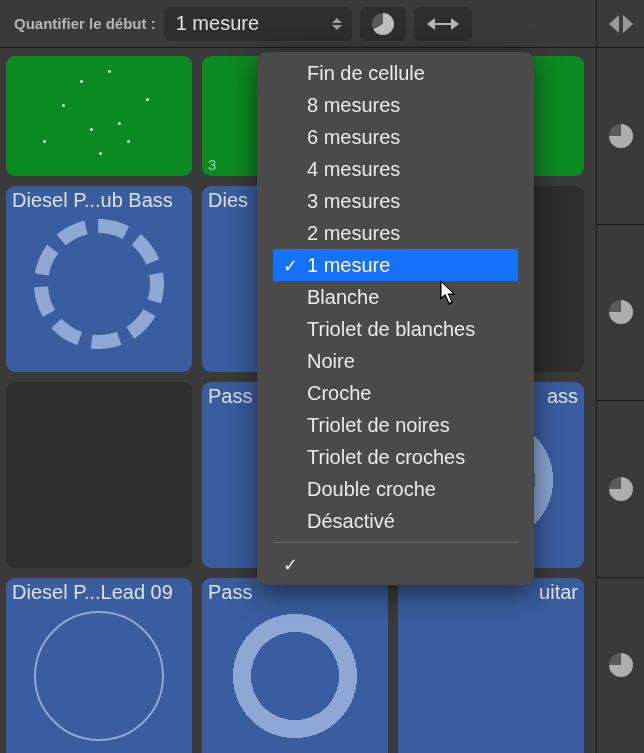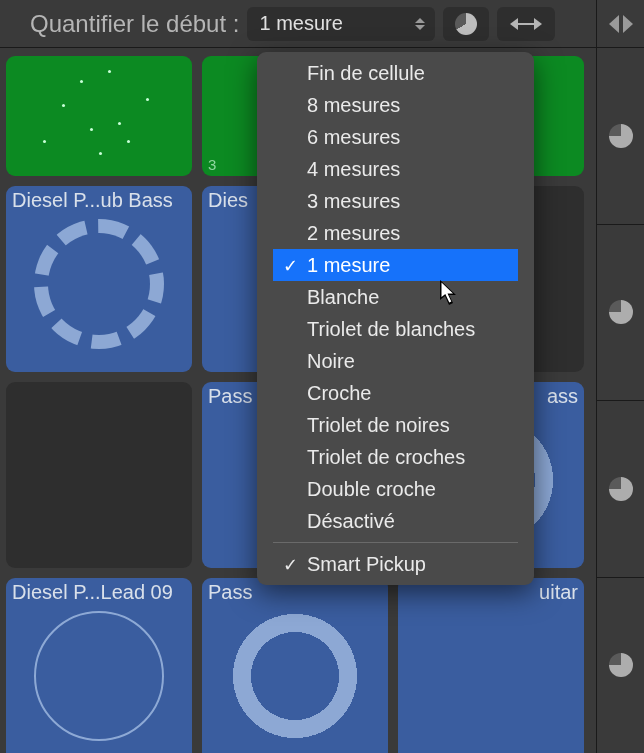--- a/index.html
+++ b/index.html
@@ -15,24 +15,23 @@
       display: flex;
       align-items: center;
       height: 48px;
       padding: 0 14px;
       gap: 8px;
       background: #3a3a3a;
       border-bottom: 1px solid #1a1a1a;
     }
     .toolbar-label {
       color: #b5b5b5;
-      font-size: 24px;
-      font-weight: 400;
+      font-size: 15px;
+      font-weight: 700;
       white-space: nowrap;
-      margin-left: 16px;
     }
     .select-wrap {
       flex: 0 0 auto;
       width: 188px;
       height: 34px;
       background: #2e2e2e;
       border-radius: 6px;
       display: flex;
       align-items: center;
       padding: 0 4px 0 12px;
@@ -358,20 +357,19 @@
     </div>
     <div class="dd-item">
       <span>Double croche</span>
     </div>
     <div class="dd-item">
       <span>Désactivé</span>
     </div>
     <div class="dd-sep"></div>
     <div class="dd-item">
       <span class="dd-check">✓</span>
-      <span>Smart Pickup</span>
     </div>
   </div>
 
 <svg class="cursor" width="22" height="28">
   <polygon points="0,0 0,20 5,16 9,25 13,23 9,15 16,15" fill="black"></polygon>
   <polygon points="1.5,2.5 1.5,17 5.3,14 9.3,22.5 11.3,21.5 7.5,13.5 13,13.5" fill="white"></polygon>
 </svg>
 
 </body></html>

